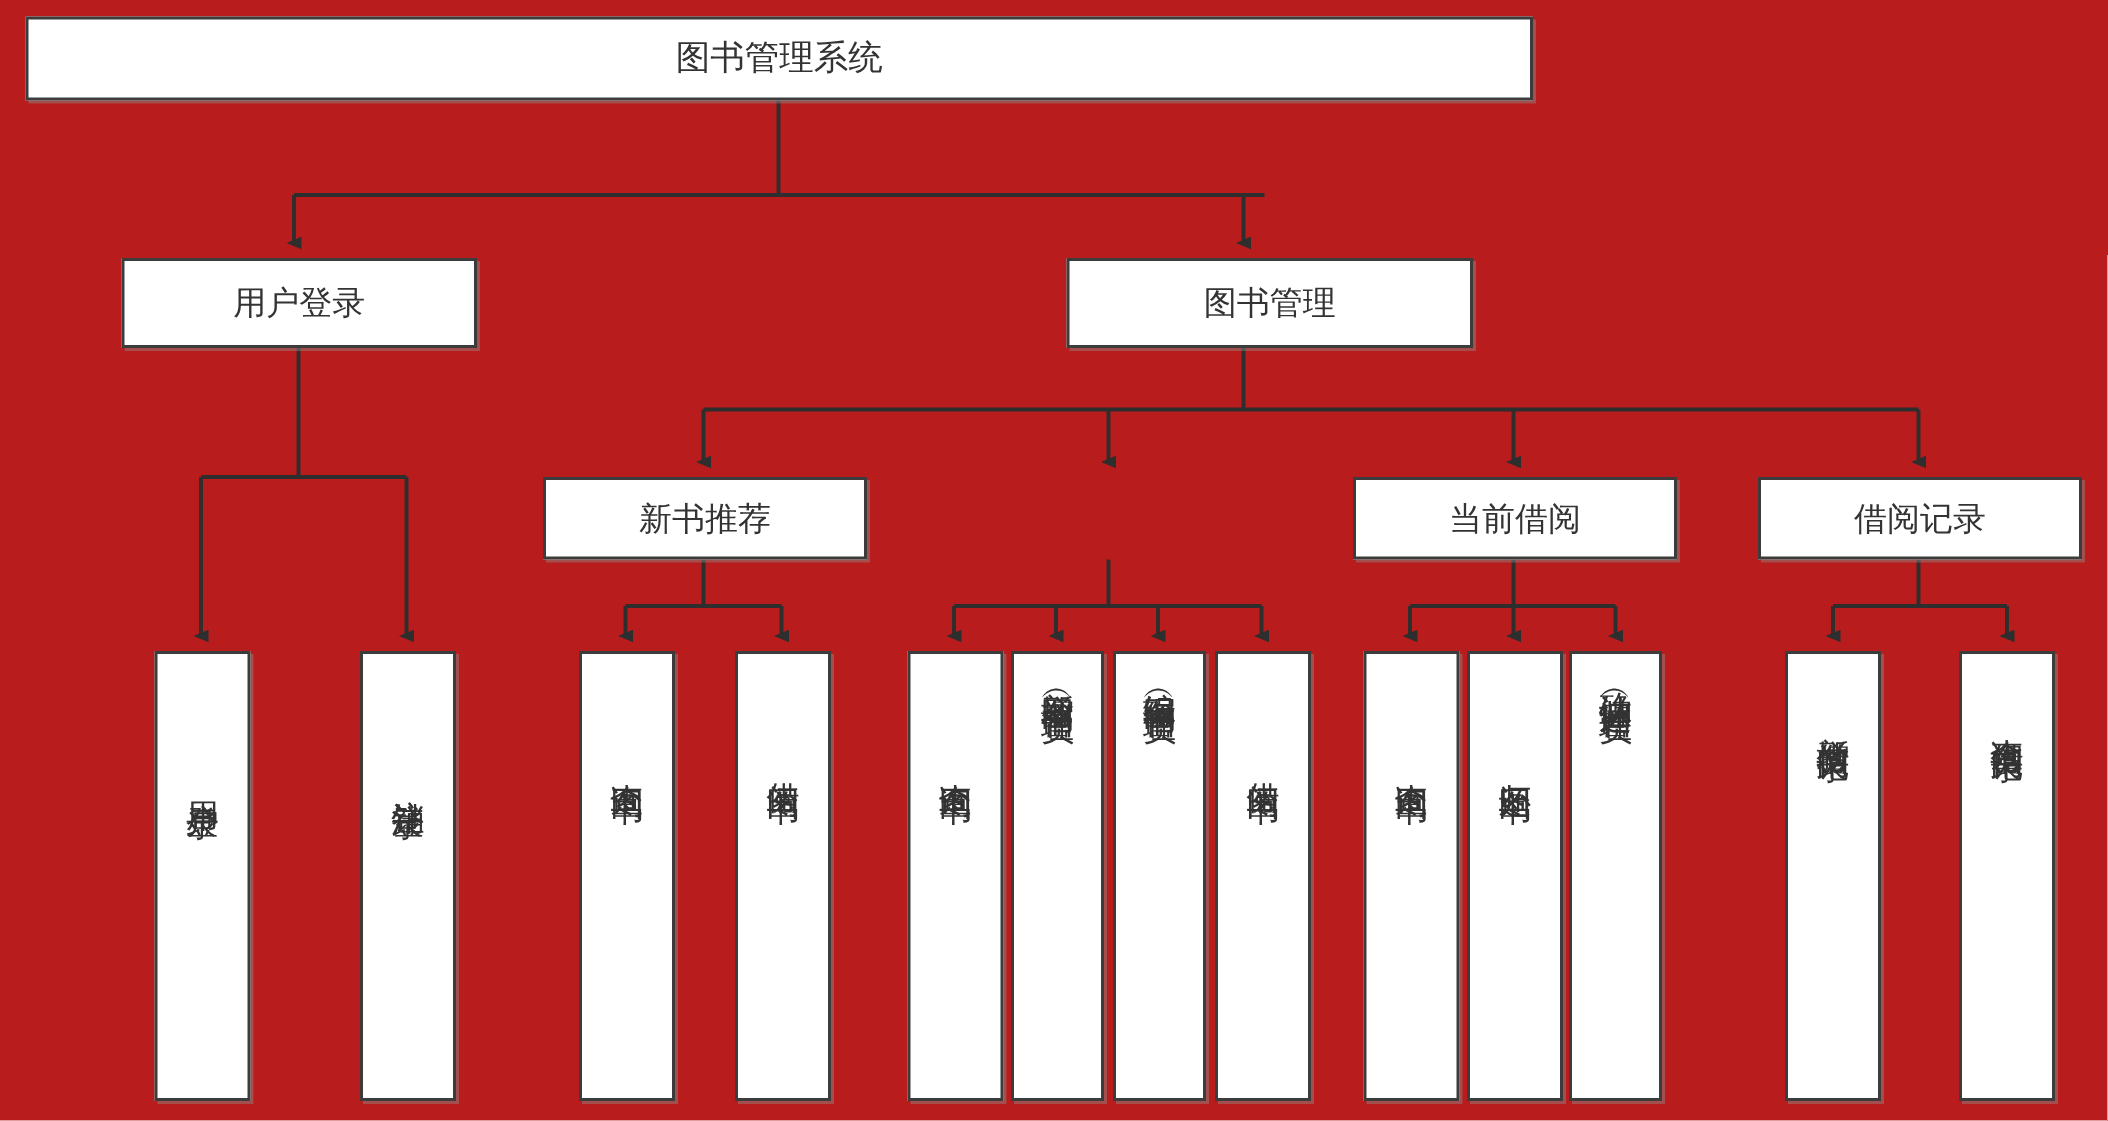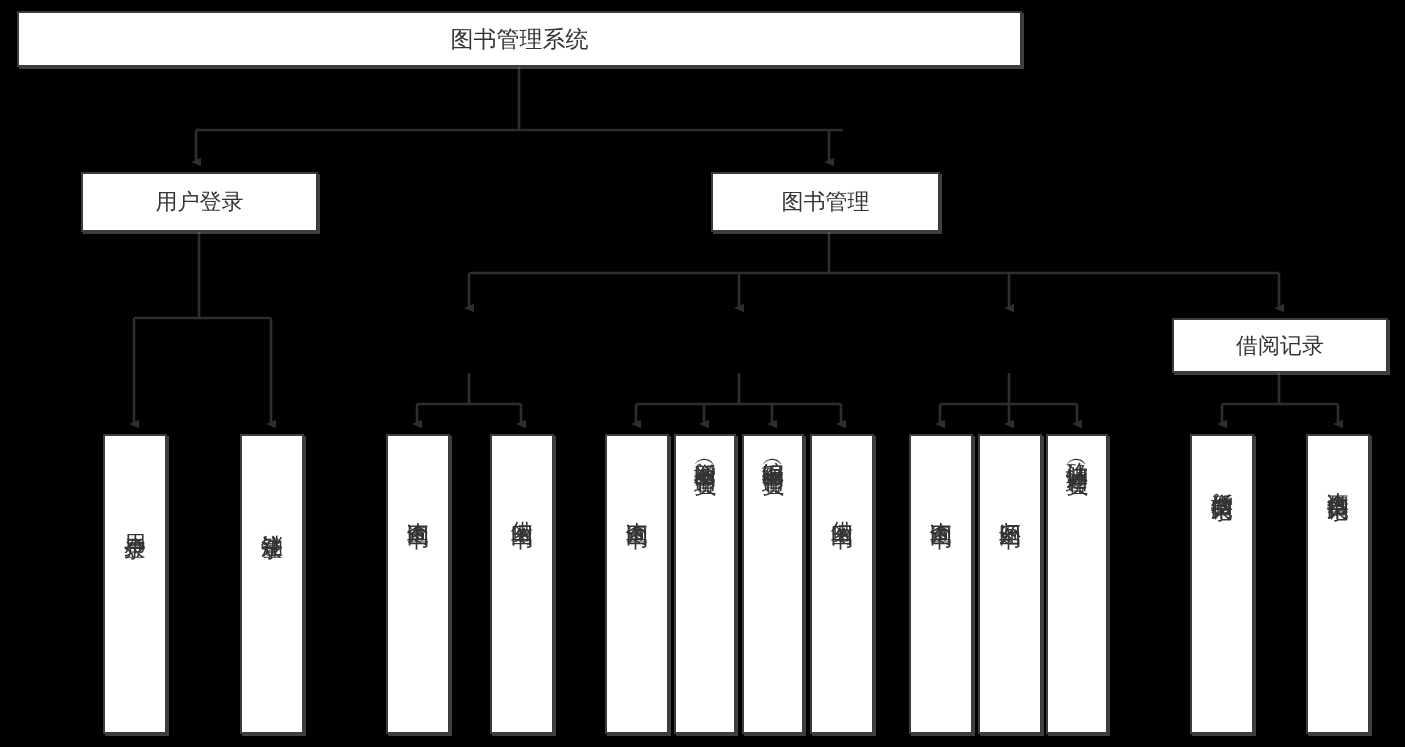--- a/index.html
+++ b/index.html
@@ -7,22 +7,23 @@
     padding: 0;
     background: #ffffff;
   }
   body {
     font-family: "Liberation Sans", "DejaVu Sans", sans-serif;
   }
   #canvas {
     position: relative;
     width: 1405px;
     height: 747px;
-    background: #000000;
+    background: #b91c1c;
     overflow: hidden;
+    font-family: Liberation Serif, serif;
   }
   #wires {
     position: absolute;
     left: 0;
     top: 0;
     width: 1405px;
     height: 747px;
     pointer-events: none;
   }
   .node {
@@ -128,26 +129,32 @@
   </svg>
 
   <div class="node root horiz" style="left:17px; top:11px; width:1005px; height:56px;">
     <span class="lbl">图书管理系统</span>
   </div>
 
   <div class="node horiz" style="left:81px; top:172px; width:237px; height:60px;">
     <span class="lbl">用户登录</span>
   </div>
 
-  <div class="node horiz" style="left:711px; top:172px; width:229px; height:60px;">
+  <div class="node horiz" style="left:711px; top:172px; width:271px; height:60px;">
     <span class="lbl">图书管理</span>
   </div>
 
-
-
+  <div class="node horiz" style="left:362px; top:318px; width:216px; height:55px;">
+    <span class="lbl">新书推荐</span>
+  </div>
+
+
+  <div class="node horiz" style="left:902px; top:318px; width:216px; height:55px;">
+    <span class="lbl">当前借阅</span>
+  </div>
 
   <div class="node horiz" style="left:1172px; top:318px; width:216px; height:55px;">
     <span class="lbl">借阅记录</span>
   </div>
 
   <div class="node vert" style="left:103px; top:434px; width:64px; height:300px; padding-top:80px;">
     <span class="lbl">用户登录</span>
   </div>
 
   <div class="node vert" style="left:240px; top:434px; width:64px; height:300px; padding-top:80px;">

